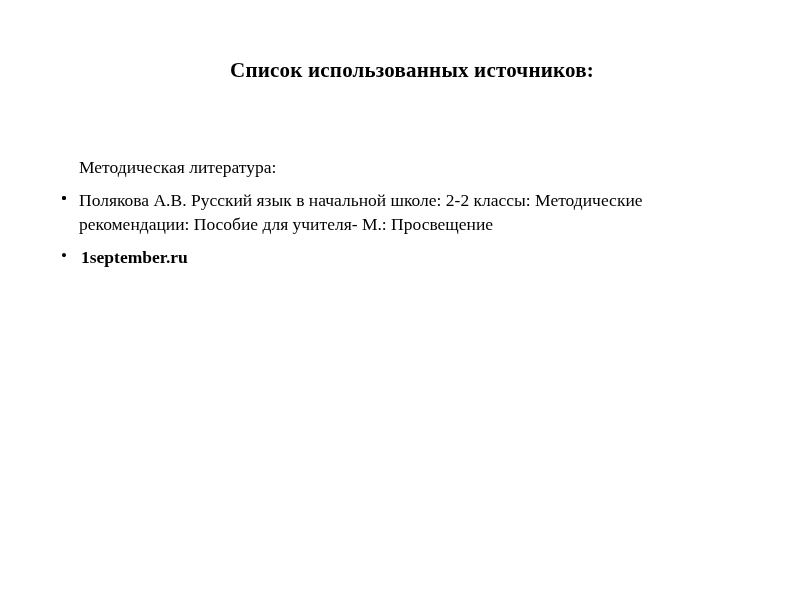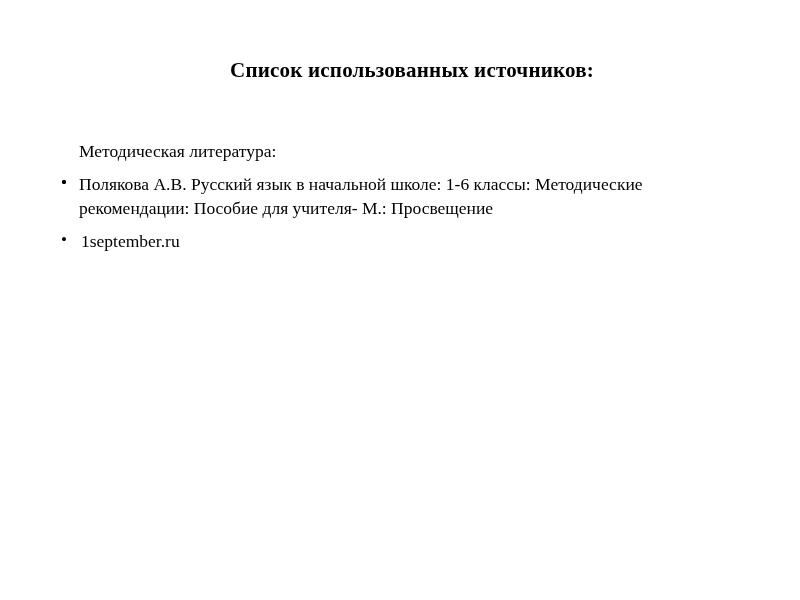--- a/index.html
+++ b/index.html
@@ -25,21 +25,21 @@
     top: 58px;
     left: 12px;
     width: 800px;
     text-align: center;
     font-size: 21px;
     font-weight: bold;
     letter-spacing: 0.2px;
   }
   .body-block {
     position: absolute;
-    top: 140px;
+    top: 156px;
     left: 57px;
     width: 690px;
   }
   .intro-line {
     font-size: 17.5px;
     line-height: 1.34;
     margin: 0 0 10px 22px;
     padding-left: 0;
   }
   ul.ref-list {
@@ -67,40 +67,41 @@
     padding: 0;
     list-style: none;
   }
   .tail-lines li {
     font-size: 17.5px;
     line-height: 1.34;
     margin: 0 0 4px 24px;
   }
   .tail-lines li:first-child {
     margin-top: 2px;
+    font-weight: bold;
   }
 </style>
 </head>
 <body>
 
 <div class="slide">
 
   <div class="slide-title">Список использованных источников:</div>
 
   <div class="body-block">
 
     <p class="intro-line">Методическая литература:</p>
 
     <ul class="ref-list">
       <li>
         <span class="bullet">•</span>
       </li>
       <li>
         <span class="bullet">•</span>
-        <span>Полякова А.В. Русский язык в начальной школе: 1-6 классы: Методические рекомендации: Пособие для учителя- М.: Просвещение</span>
+        <span>Полякова А.В. Русский язык в начальной школе: 2-2 классы: Методические рекомендации: Пособие для учителя- М.: Просвещение</span>
       </li>
       <li>
         <span class="bullet">•</span>
       </li>
     </ul>
 
     <ul class="tail-lines">
       <li>1september.ru</li>
     </ul>
 

